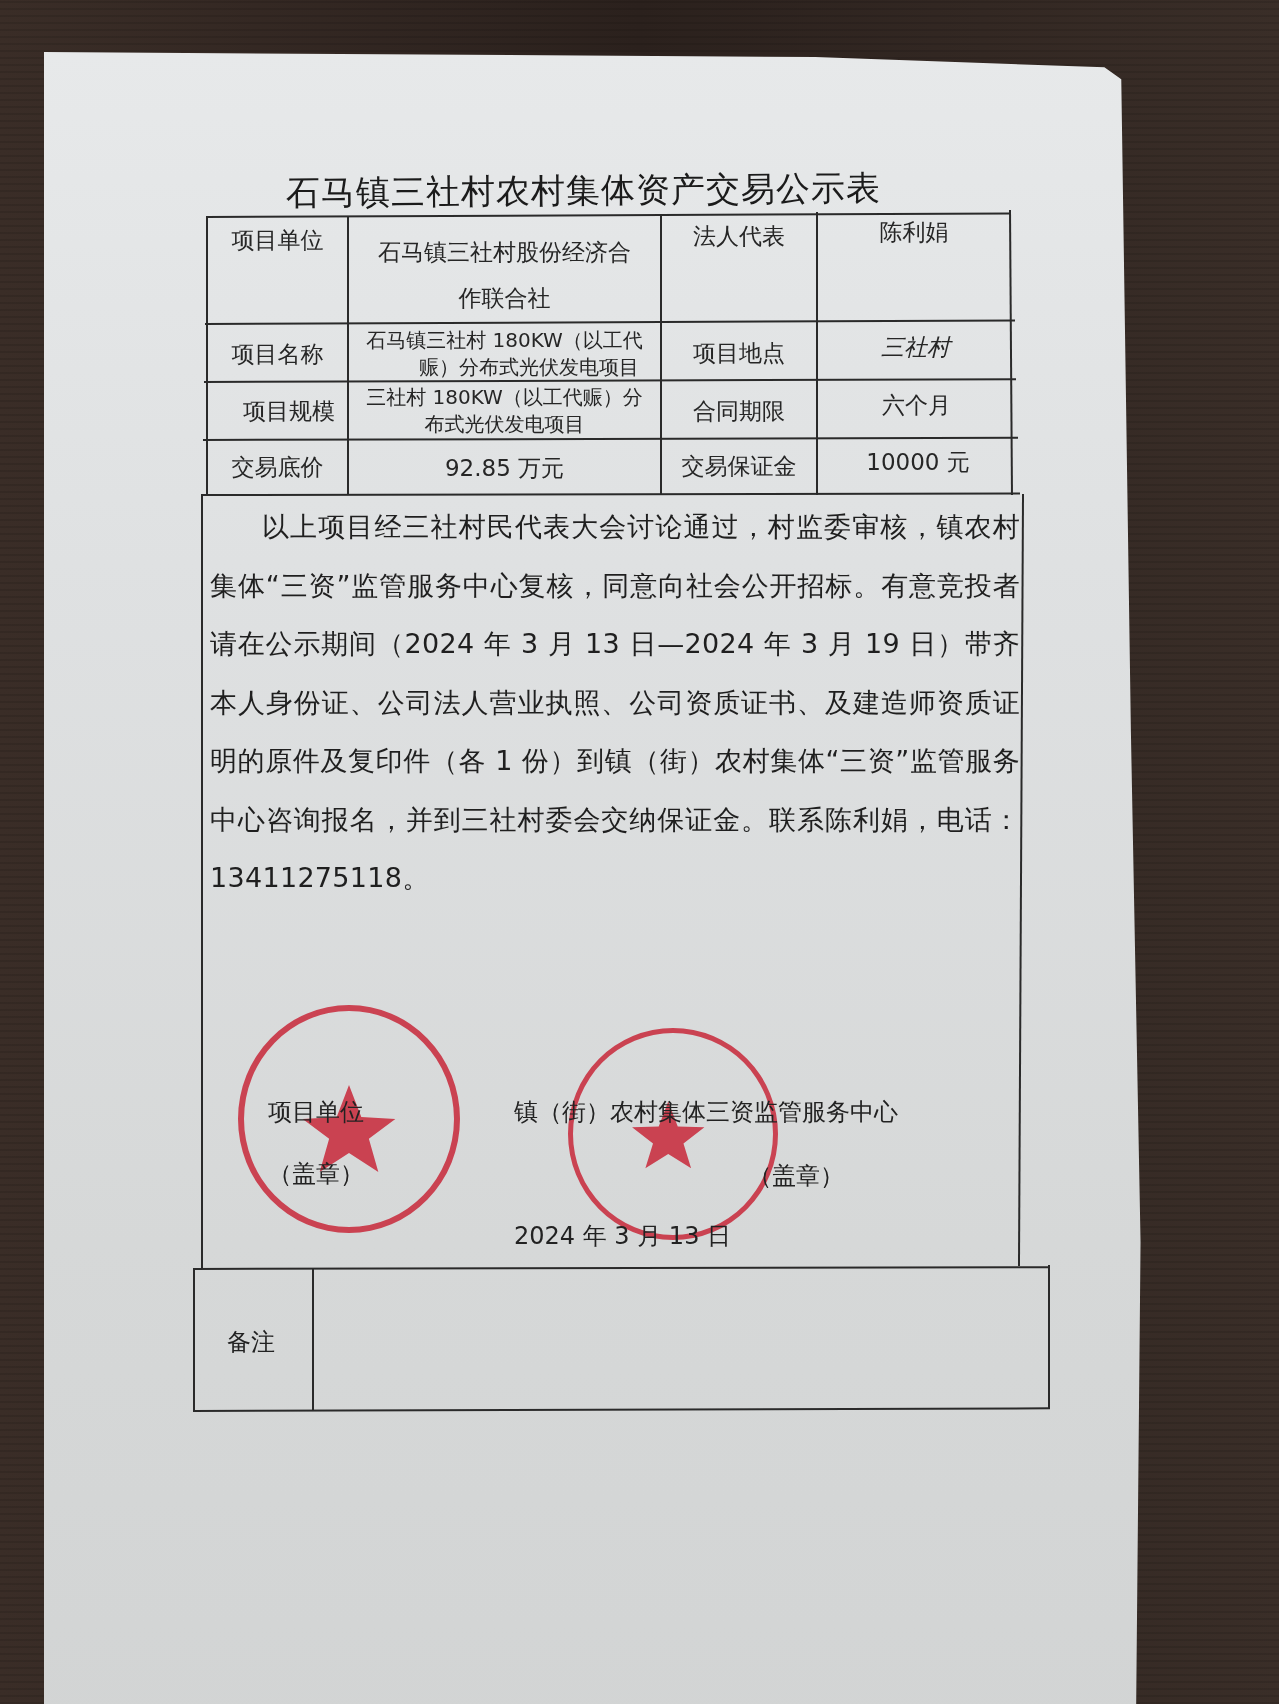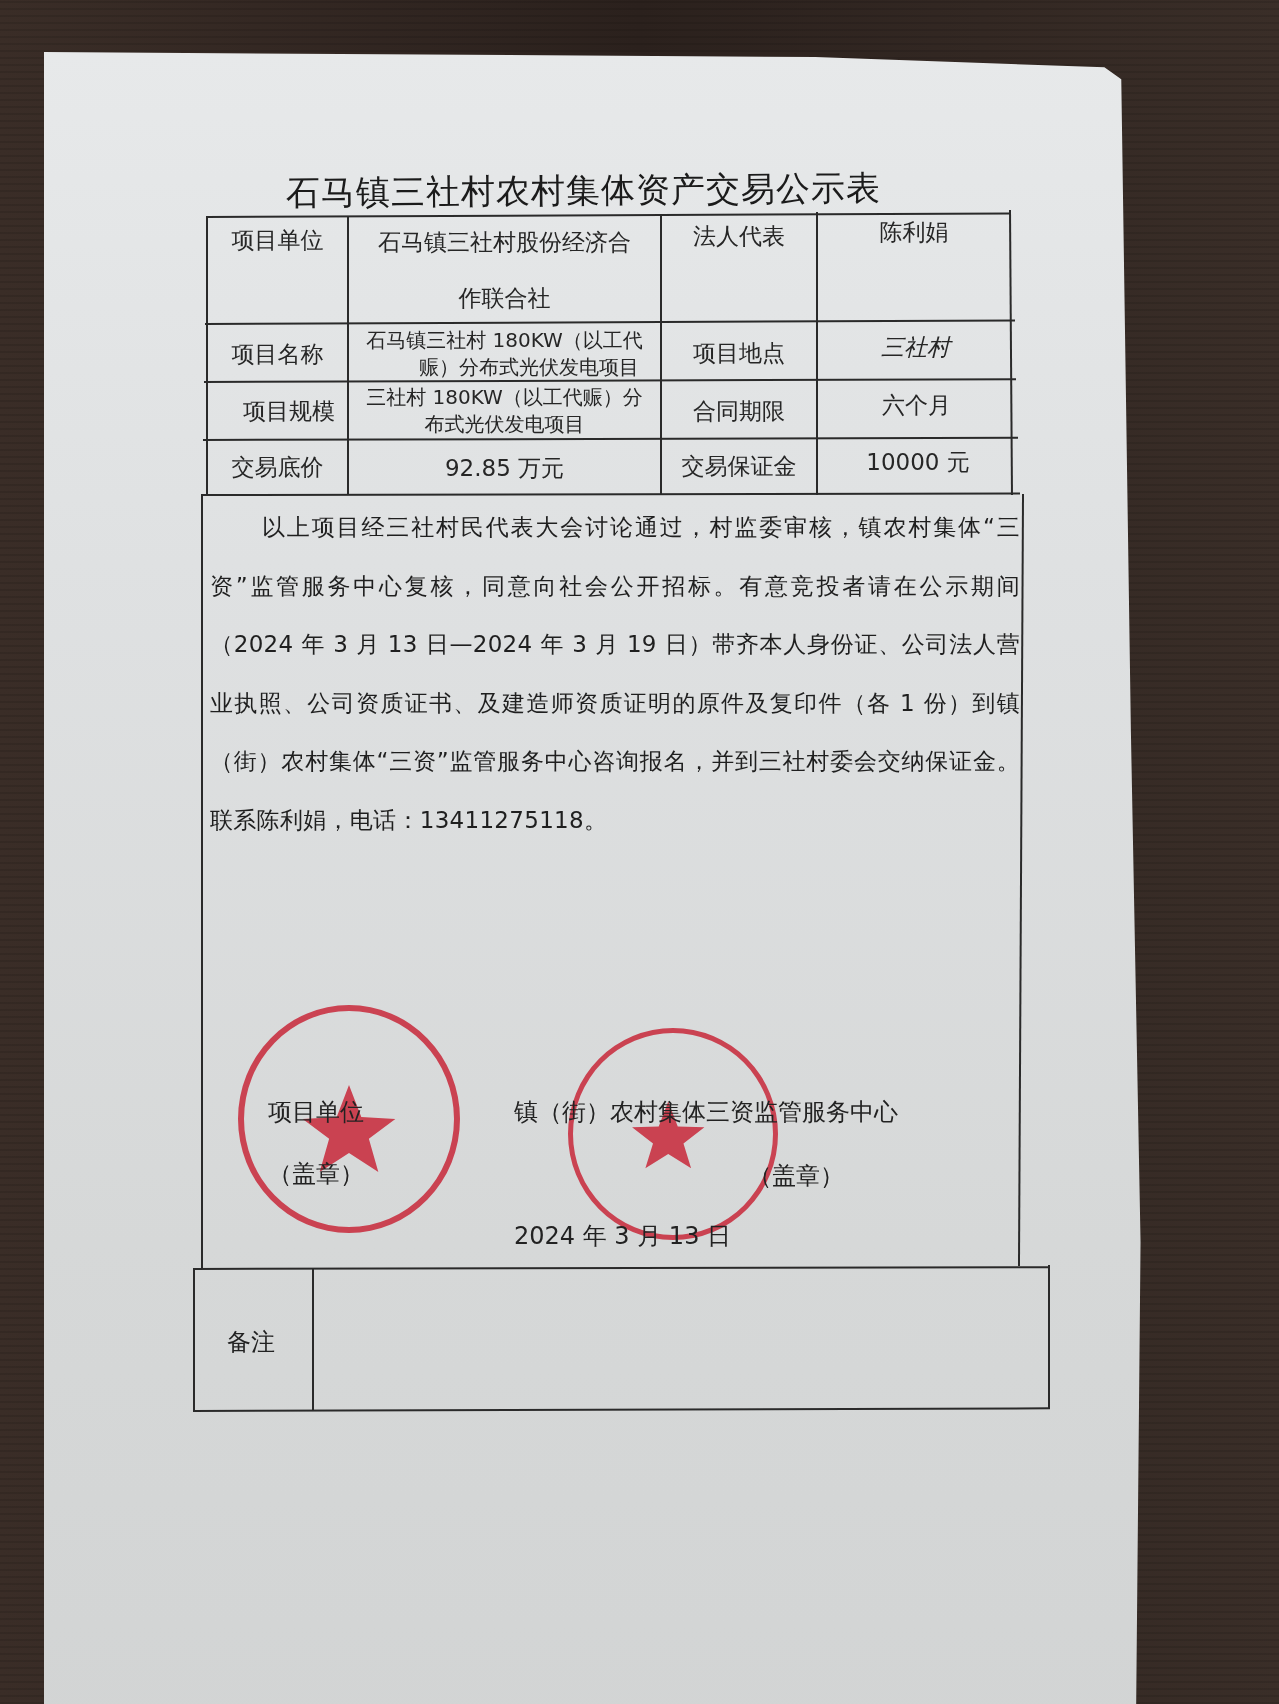--- a/index.html
+++ b/index.html
@@ -41,21 +41,21 @@
       font-size: 23px;
       color: #262626;
       line-height: 1.25;
     }
     .cell.top { align-items: flex-start; }
     .cell.small { font-size: 20px; line-height: 1.3; }
     .para {
       position: absolute;
       left: 210px; top: 498px;
       width: 810px;
-      font-size: 23px;
+      font-size: 27px;
       line-height: 58.5px;
       color: #1f1f1f;
       text-align: justify;
       text-indent: 52px;
       letter-spacing: 0.3px;
     }
     .sig { position: absolute; font-size: 24px; color: #222; white-space: nowrap; }
     .seal {
       position: absolute;
       border-radius: 50%;
@@ -80,21 +80,21 @@
   <div class="hline" style="left:203px; top:439px; width:815px; transform:rotate(-0.15deg);"></div>
   <div class="hline" style="left:202px; top:494px; width:818px; transform:rotate(-0.1deg);"></div>
 
   <div class="vline" style="left:206px; top:216px; height:280px;"></div>
   <div class="vline" style="left:347px; top:216px; height:279px;"></div>
   <div class="vline" style="left:660px; top:214px; height:281px;"></div>
   <div class="vline" style="left:816px; top:212px; height:283px;"></div>
   <div class="vline" style="left:1010px; top:210px; height:285px; transform:rotate(-0.4deg);"></div>
 
   <div class="cell top" style="left:208px; top:226px; width:139px; height:40px;">项目单位</div>
-  <div class="cell" style="left:349px; top:222px; width:311px; height:40px;">石马镇三社村股份经济合</div>
+  <div class="cell" style="left:349px; top:232px; width:311px; height:40px;">石马镇三社村股份经济合</div>
   <div class="cell" style="left:349px; top:278px; width:311px; height:40px;">作联合社</div>
   <div class="cell top" style="left:662px; top:222px; width:154px; height:40px;">法人代表</div>
   <div class="cell top" style="left:818px; top:218px; width:192px; height:40px;">陈利娟</div>
 
   <div class="cell" style="left:208px; top:327px; width:139px; height:54px;text-align:center;">项目名称</div>
   <div class="cell small" style="left:349px; top:326px; width:311px; height:27px;">石马镇三社村 180KW（以工代</div>
   <div class="cell small" style="left:349px; top:353px; width:360px; height:27px;">赈）分布式光伏发电项目</div>
   <div class="cell" style="left:662px; top:326px; width:154px; height:54px;">项目地点</div>
   <div class="cell" style="left:818px; top:320px; width:195px; height:54px;font-style:italic;">三社村</div>
 

